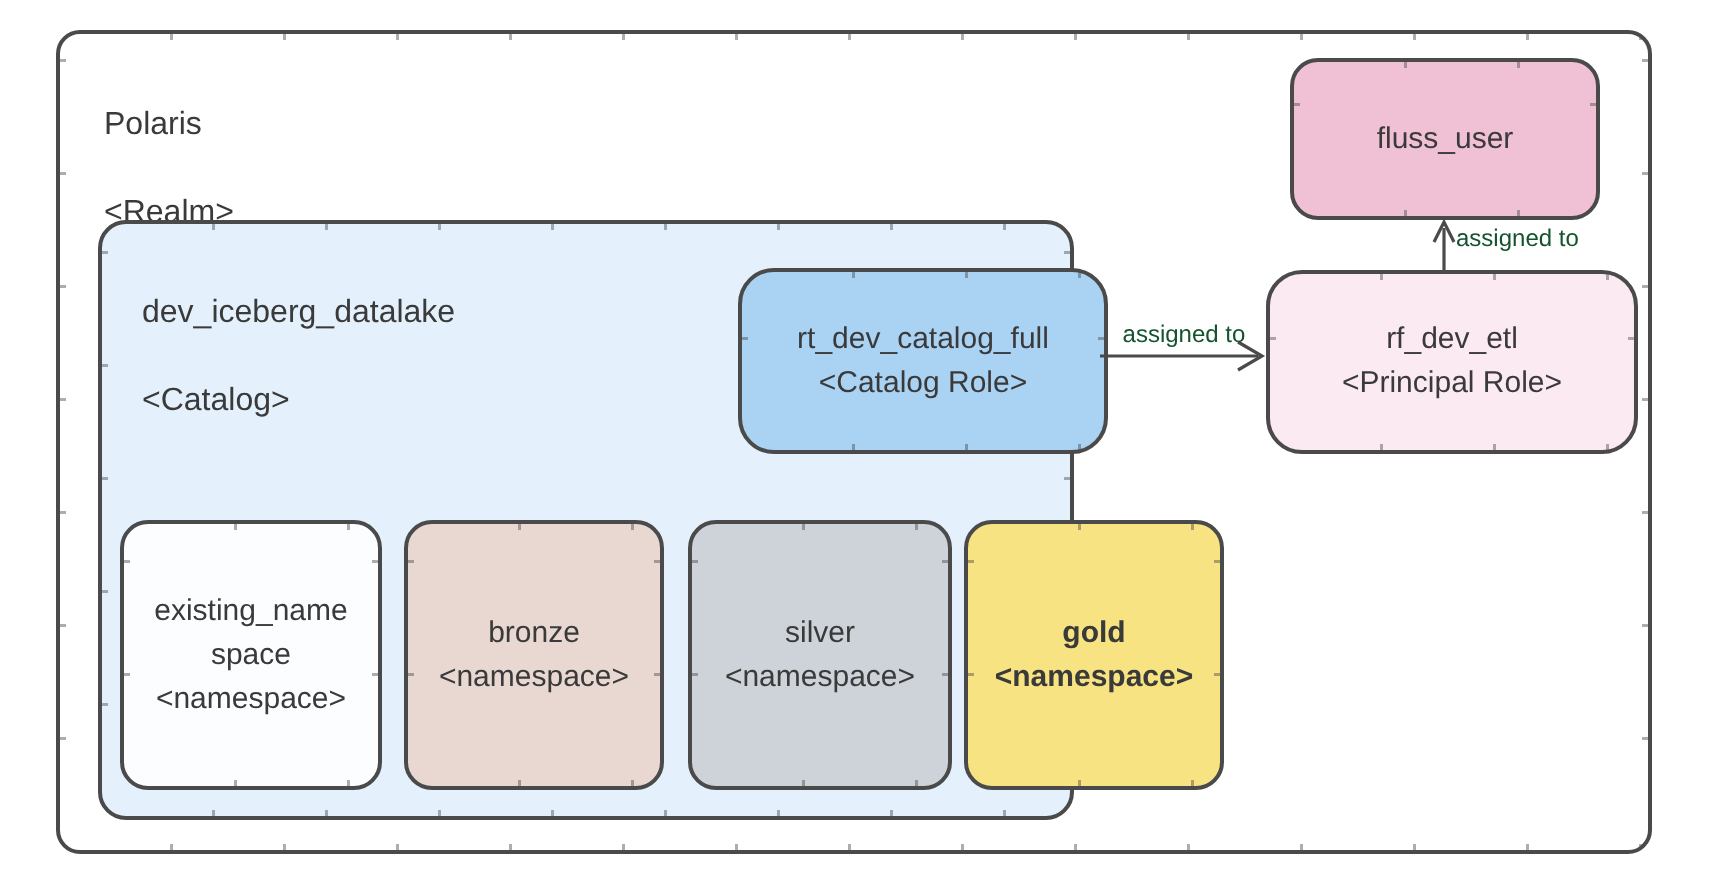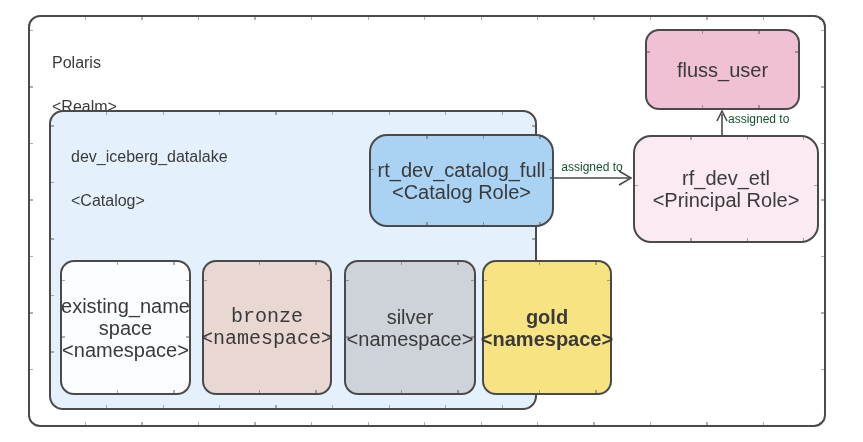--- a/index.html
+++ b/index.html
@@ -52,21 +52,21 @@
     border-radius: 14px;
     background-color: #e4f1fc;
   }
   #catalog-label { left: 20px; top: 12px; }  
   .node {
     display: flex;
     flex-direction: column;
     align-items: center;
     justify-content: center;
     text-align: center;
-    font-size: 20px;
+    font-size: 15px;
     line-height: 22px;
   }
   .node .node-name, .node .node-kind { white-space: pre-line; }
   #catalog-role-node {
     left: 318px; top: 22px;                  
     width: 185px; height: 93px;
     border-radius: 18px;
     background-color: #a9d2f3;
   }
   .ns-node {
@@ -78,21 +78,21 @@
   #ns-node-2 { left: 293px; width: 132px; }
   #ns-node-3 { left: 431px; width: 130px; }
   #principal-node {
     left: 645px; top: 29px;
     width: 155px; height: 81px;
     border-radius: 14px;
     background-color: #f0c1d5;
   }
   #principal-role-node {
     left: 633px; top: 135px;
-    width: 186px; height: 108px;
+    width: 186px; height: 92px;
     border-radius: 18px;
     background-color: #fbeaf2;
   }
   #edges-svg {
     position: absolute;
     left: 0; top: 0;
     width: 863px; height: 442px;
     pointer-events: none;
     z-index: 5;
   }
@@ -126,21 +126,21 @@
       <div id="catalog-role-node" class="box node ticked">
         <div class="node-name">rt_dev_catalog_full</div>
         <div class="node-kind">&lt;Catalog Role&gt;</div>
       </div>
 
       <div id="ns-node-0" class="box node ns-node ticked" style="background-color: rgb(251, 253, 255);">
         <div class="node-name">existing_name
 space</div>
         <div class="node-kind">&lt;namespace&gt;</div>
       </div>
-      <div id="ns-node-1" class="box node ns-node ticked" style="background-color: rgb(233, 216, 210); font-family: Liberation Mono, monospace;">
+      <div id="ns-node-1" class="box node ns-node ticked" style="background-color: rgb(233, 216, 210);">
         <div class="node-name">bronze</div>
         <div class="node-kind">&lt;namespace&gt;</div>
       </div>
       <div id="ns-node-2" class="box node ns-node ticked" style="background-color: rgb(205, 211, 216);">
         <div class="node-name">silver</div>
         <div class="node-kind">&lt;namespace&gt;</div>
       </div>
       <div id="ns-node-3" class="box node ns-node ticked" style="background-color: rgb(248, 227, 130); font-weight: bold;">
         <div class="node-name">gold</div>
         <div class="node-kind">&lt;namespace&gt;</div>

